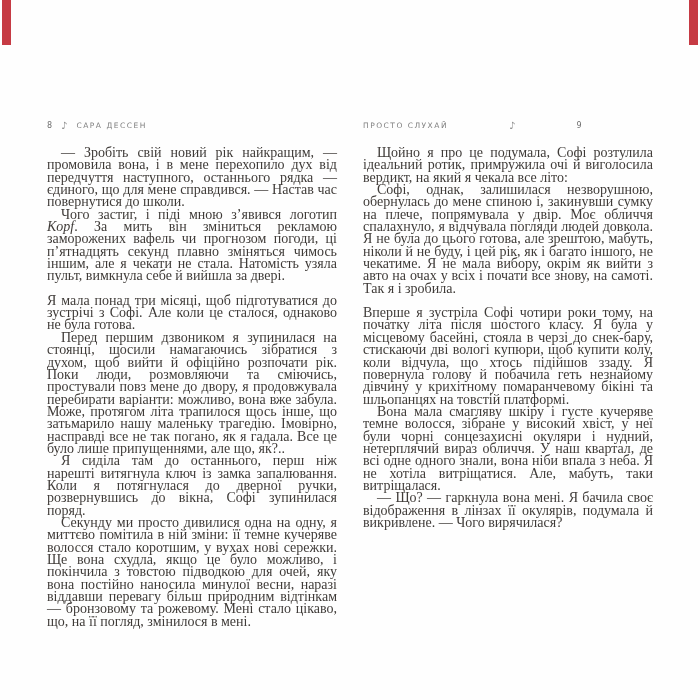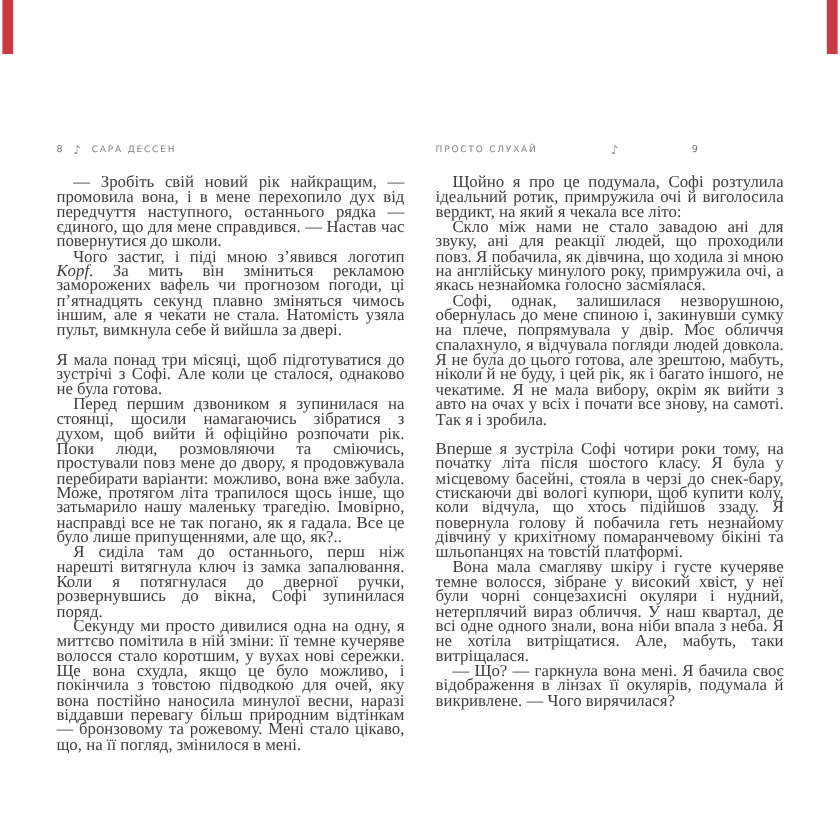--- a/index.html
+++ b/index.html
@@ -85,21 +85,20 @@
   <div class="page right">
     <div class="running-head">
       <span>ПРОСТО СЛУХАЙ</span>
       <span class="gap"></span>
       <span class="note">♪</span>
       <span class="gap"></span>
       <span class="pagenum">9</span>
     </div>
     <div class="bodytext">
       <p>Щойно я про це подумала, Софі розтулила ідеальний ротик, примружила очі й виголосила вердикт, на який я чекала все літо:</p>
-      <p>Скло між нами не стало завадою ані для звуку, ані для реакції людей, що проходили повз. Я побачила, як дівчина, що ходила зі мною на англійську минулого року, примружила очі, а якась незнайомка голосно засміялася.</p>
       <p>Софі, однак, залишилася незворушною, обернулась до мене спиною і, закинувши сумку на плече, попрямувала у двір. Моє обличчя спалахнуло, я відчувала погляди людей довкола. Я не була до цього готова, але зрештою, мабуть, ніколи й не буду, і цей рік, як і багато іншого, не чекатиме. Я не мала вибору, окрім як вийти з авто на очах у всіх і почати все знову, на самоті. Так я і зробила.</p>
       <p class="section-start noindent">Вперше я зустріла Софі чотири роки тому, на початку літа після шостого класу. Я була у місцевому басейні, стояла в черзі до снек-бару, стискаючи дві вологі купюри, щоб купити колу, коли відчула, що хтось підійшов ззаду. Я повернула голову й побачила геть незнайому дівчину у крихітному помаранчевому бікіні та шльопанцях на товстій платформі.</p>
       <p>Вона мала смагляву шкіру і густе кучеряве темне волосся, зібране у високий хвіст, у неї були чорні сонцезахисні окуляри і нудний, нетерплячий вираз обличчя. У наш квартал, де всі одне одного знали, вона ніби впала з неба. Я не хотіла витріщатися. Але, мабуть, таки витріщалася.</p>
       <p>— Що? — гаркнула вона мені. Я бачила своє відображення в лінзах її окулярів, подумала й викривлене. — Чого вирячилася?</p>
     </div>
   </div>
 
 </div>
 
 </body></html>

